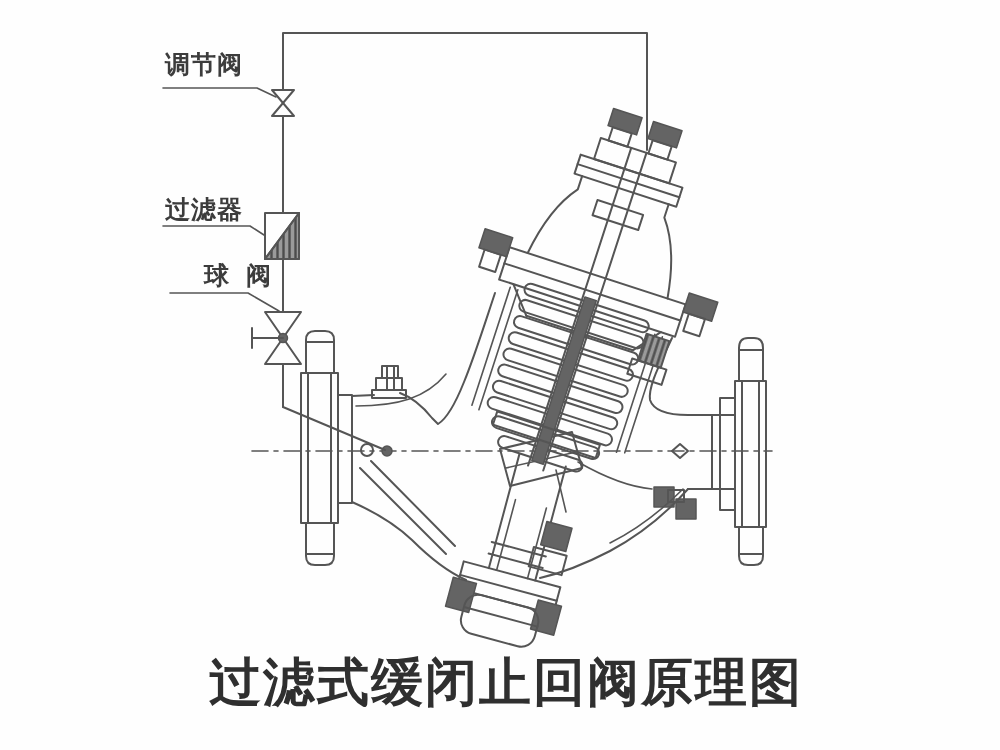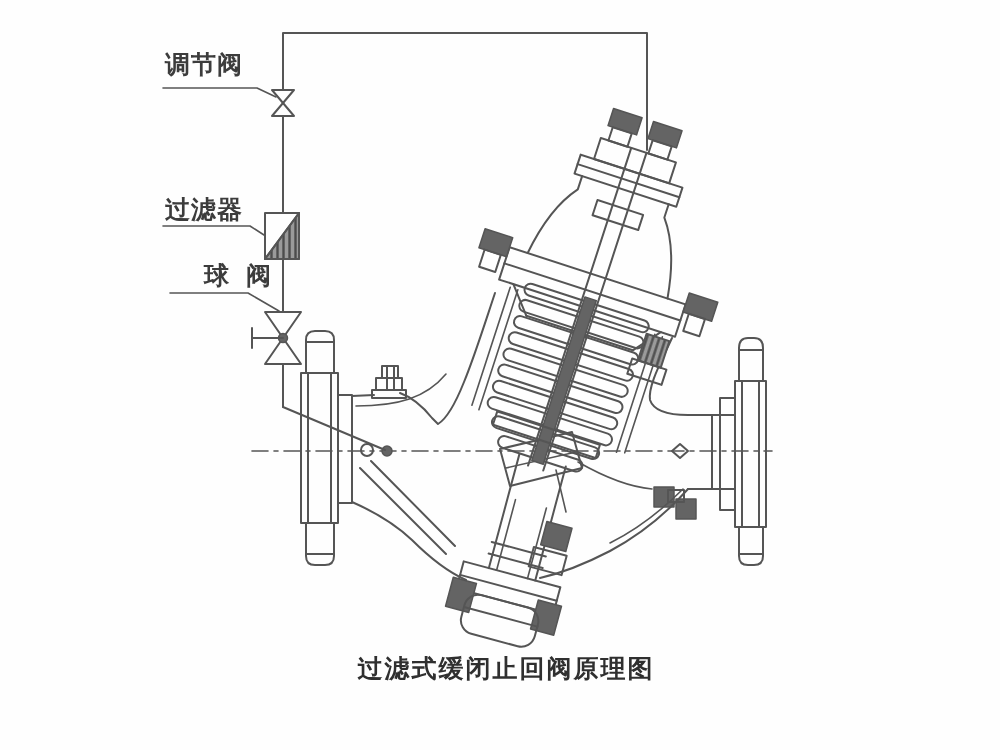--- a/index.html
+++ b/index.html
@@ -2,21 +2,21 @@
 <html><head>
 <meta charset="utf-8">
 <style>
   html,body{margin:0;padding:0;background:#fff;}
   .stage{position:relative;width:1000px;height:750px;background:#fefefe;overflow:hidden;
          font-family:"Liberation Sans","DejaVu Sans",sans-serif;}
   .stage svg{position:absolute;left:0;top:0;}
   .lbl{position:absolute;color:#3c3c3c;font-size:25px;font-weight:600;letter-spacing:1px;
        white-space:pre;line-height:1;}
   .title{position:absolute;left:12px;right:0;top:656px;text-align:center;color:#2f2f2f;
-         font-size:25px;font-weight:700;letter-spacing:2px;line-height:1;}
+         font-size:52px;font-weight:700;letter-spacing:2px;line-height:1;}
   .dk{fill:#646464;stroke:#555555;stroke-width:1.5;}
   .thin{stroke-width:1.6;}
 </style>
 </head>
 <body>
 
 <div class="stage">
 
   <svg width="1000" height="750" viewBox="0 0 1000 750">
     <defs>

